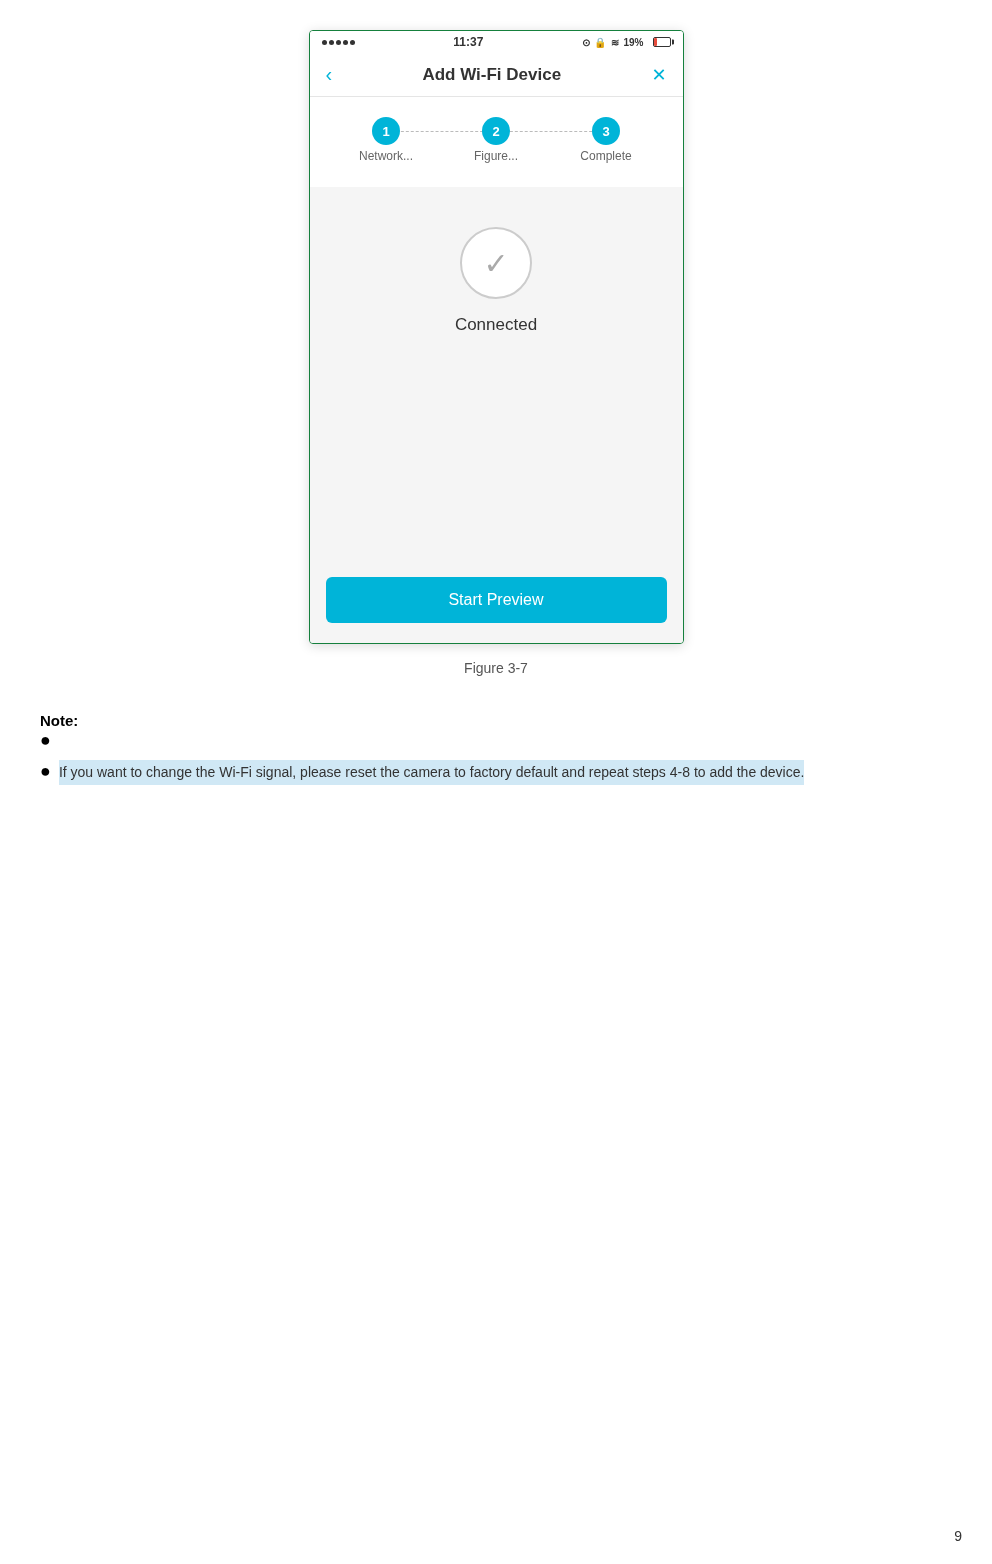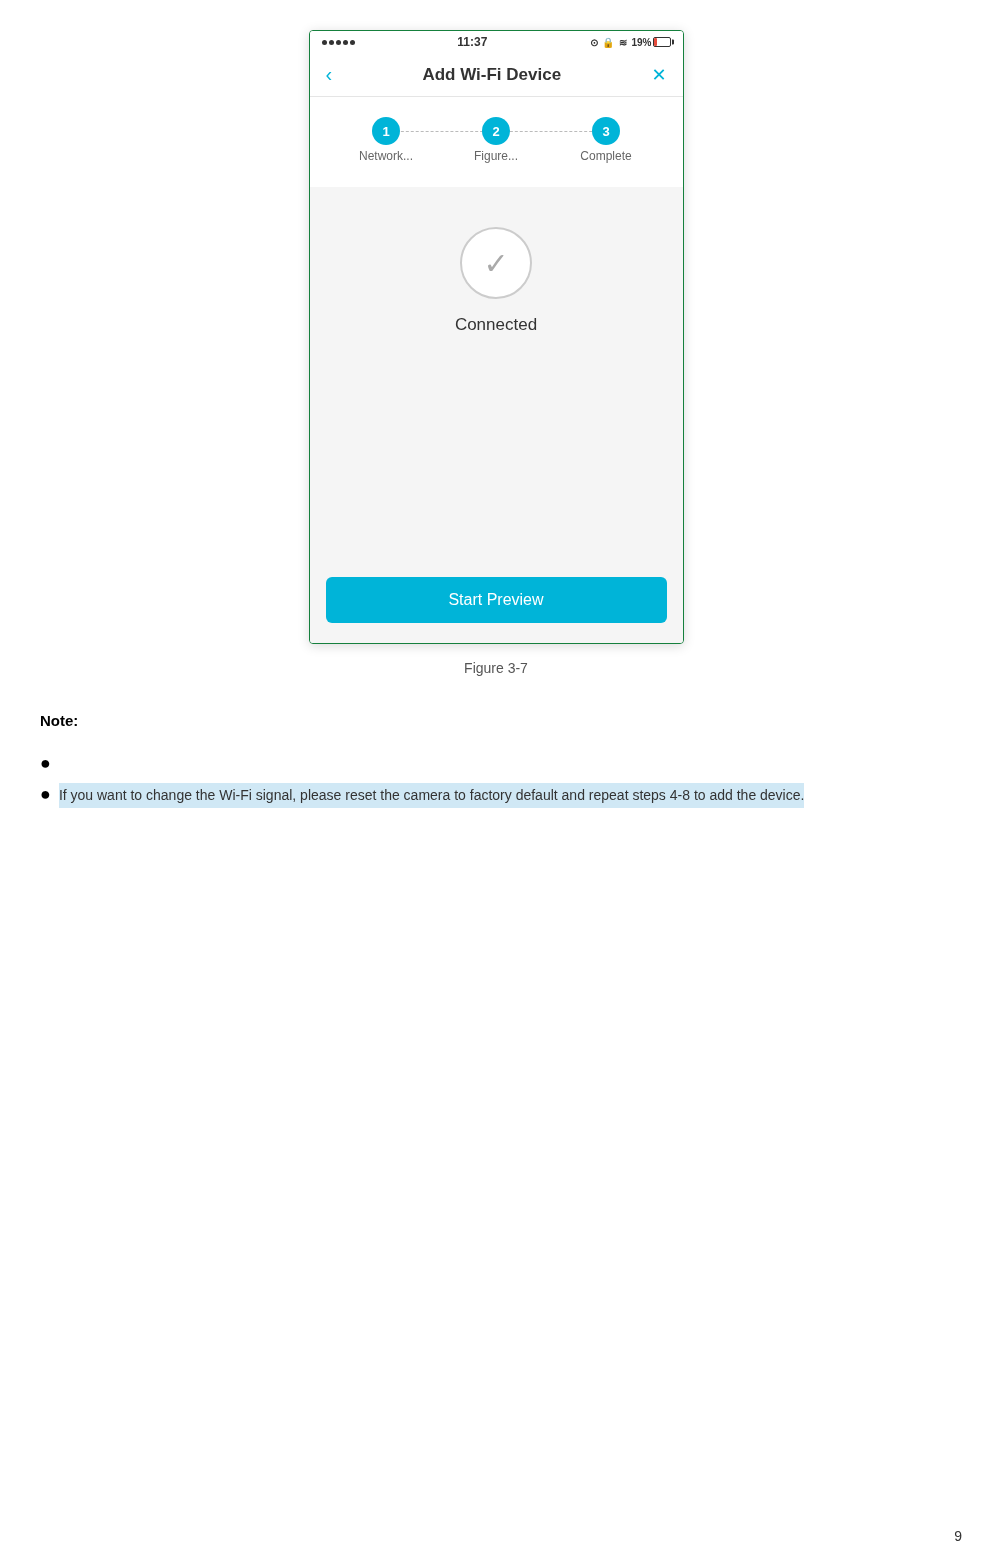--- a/index.html
+++ b/index.html
@@ -44,21 +44,21 @@
     .status-bar .dot {
       width: 5px; height: 5px; border-radius: 50%; background: #333;
     }
     .status-bar .time {
       font-size: 12px; font-weight: 600; color: #333;
     }
     .status-bar .right-icons {
       display: flex; align-items: center; gap: 4px; font-size: 10px;
     }
     .battery-icon {
-      display: inline-flex; align-items: center; gap: 1px;
+      display: inline-flex; align-items: center; gap: 9px;
     }
     .battery-body {
       width: 18px; height: 10px; border: 1.5px solid #333; border-radius: 2px;
       position: relative; display: inline-block;
     }
     .battery-body::after {
       content: '';
       position: absolute;
       right: -4px; top: 50%; transform: translateY(-50%);
       width: 2px; height: 5px; background: #333; border-radius: 0 1px 1px 0;
@@ -201,21 +201,21 @@
 
     
     .note-section {
       padding: 0 40px;
       margin-top: 8px;
     }
     .note-title {
       font-size: 15px;
       font-weight: 700;
       color: #000;
-      margin-bottom: 23px;
+      margin-bottom: 0;
     }
     .note-list {
       list-style: none;
       padding: 0;
     }
     .note-list li {
       display: flex;
       align-items: flex-start;
       font-size: 14px;
       color: #333;

